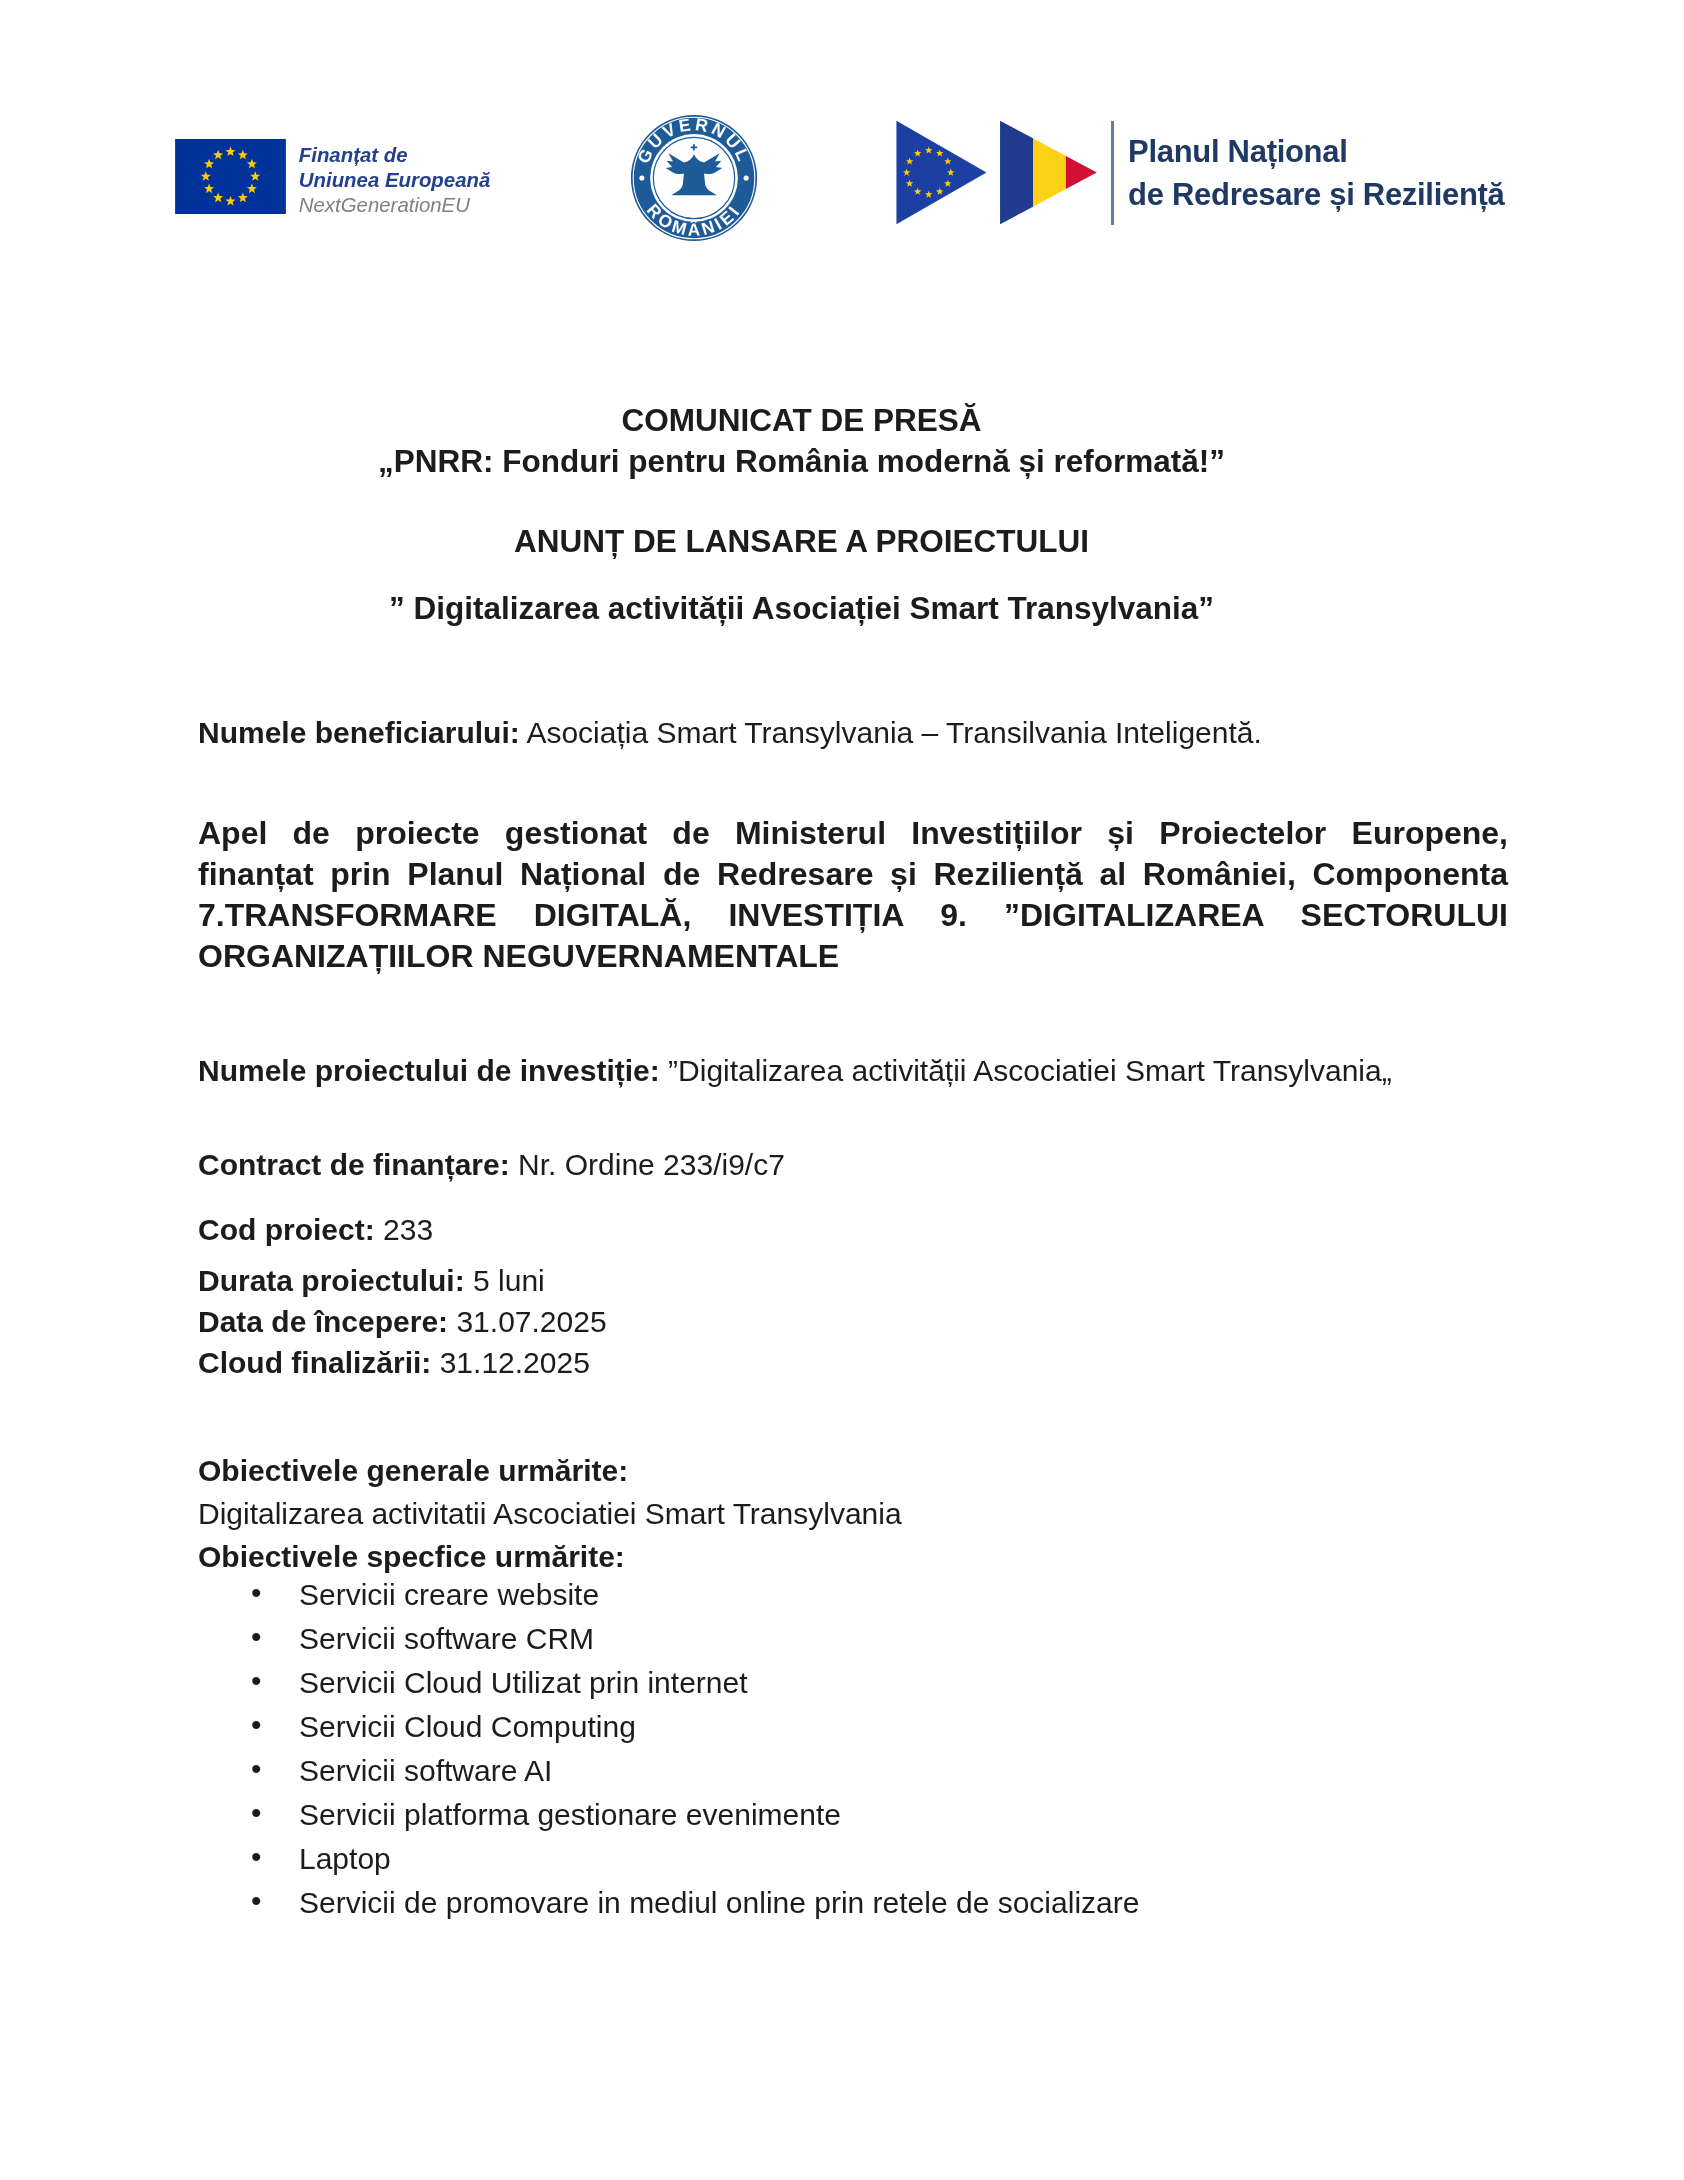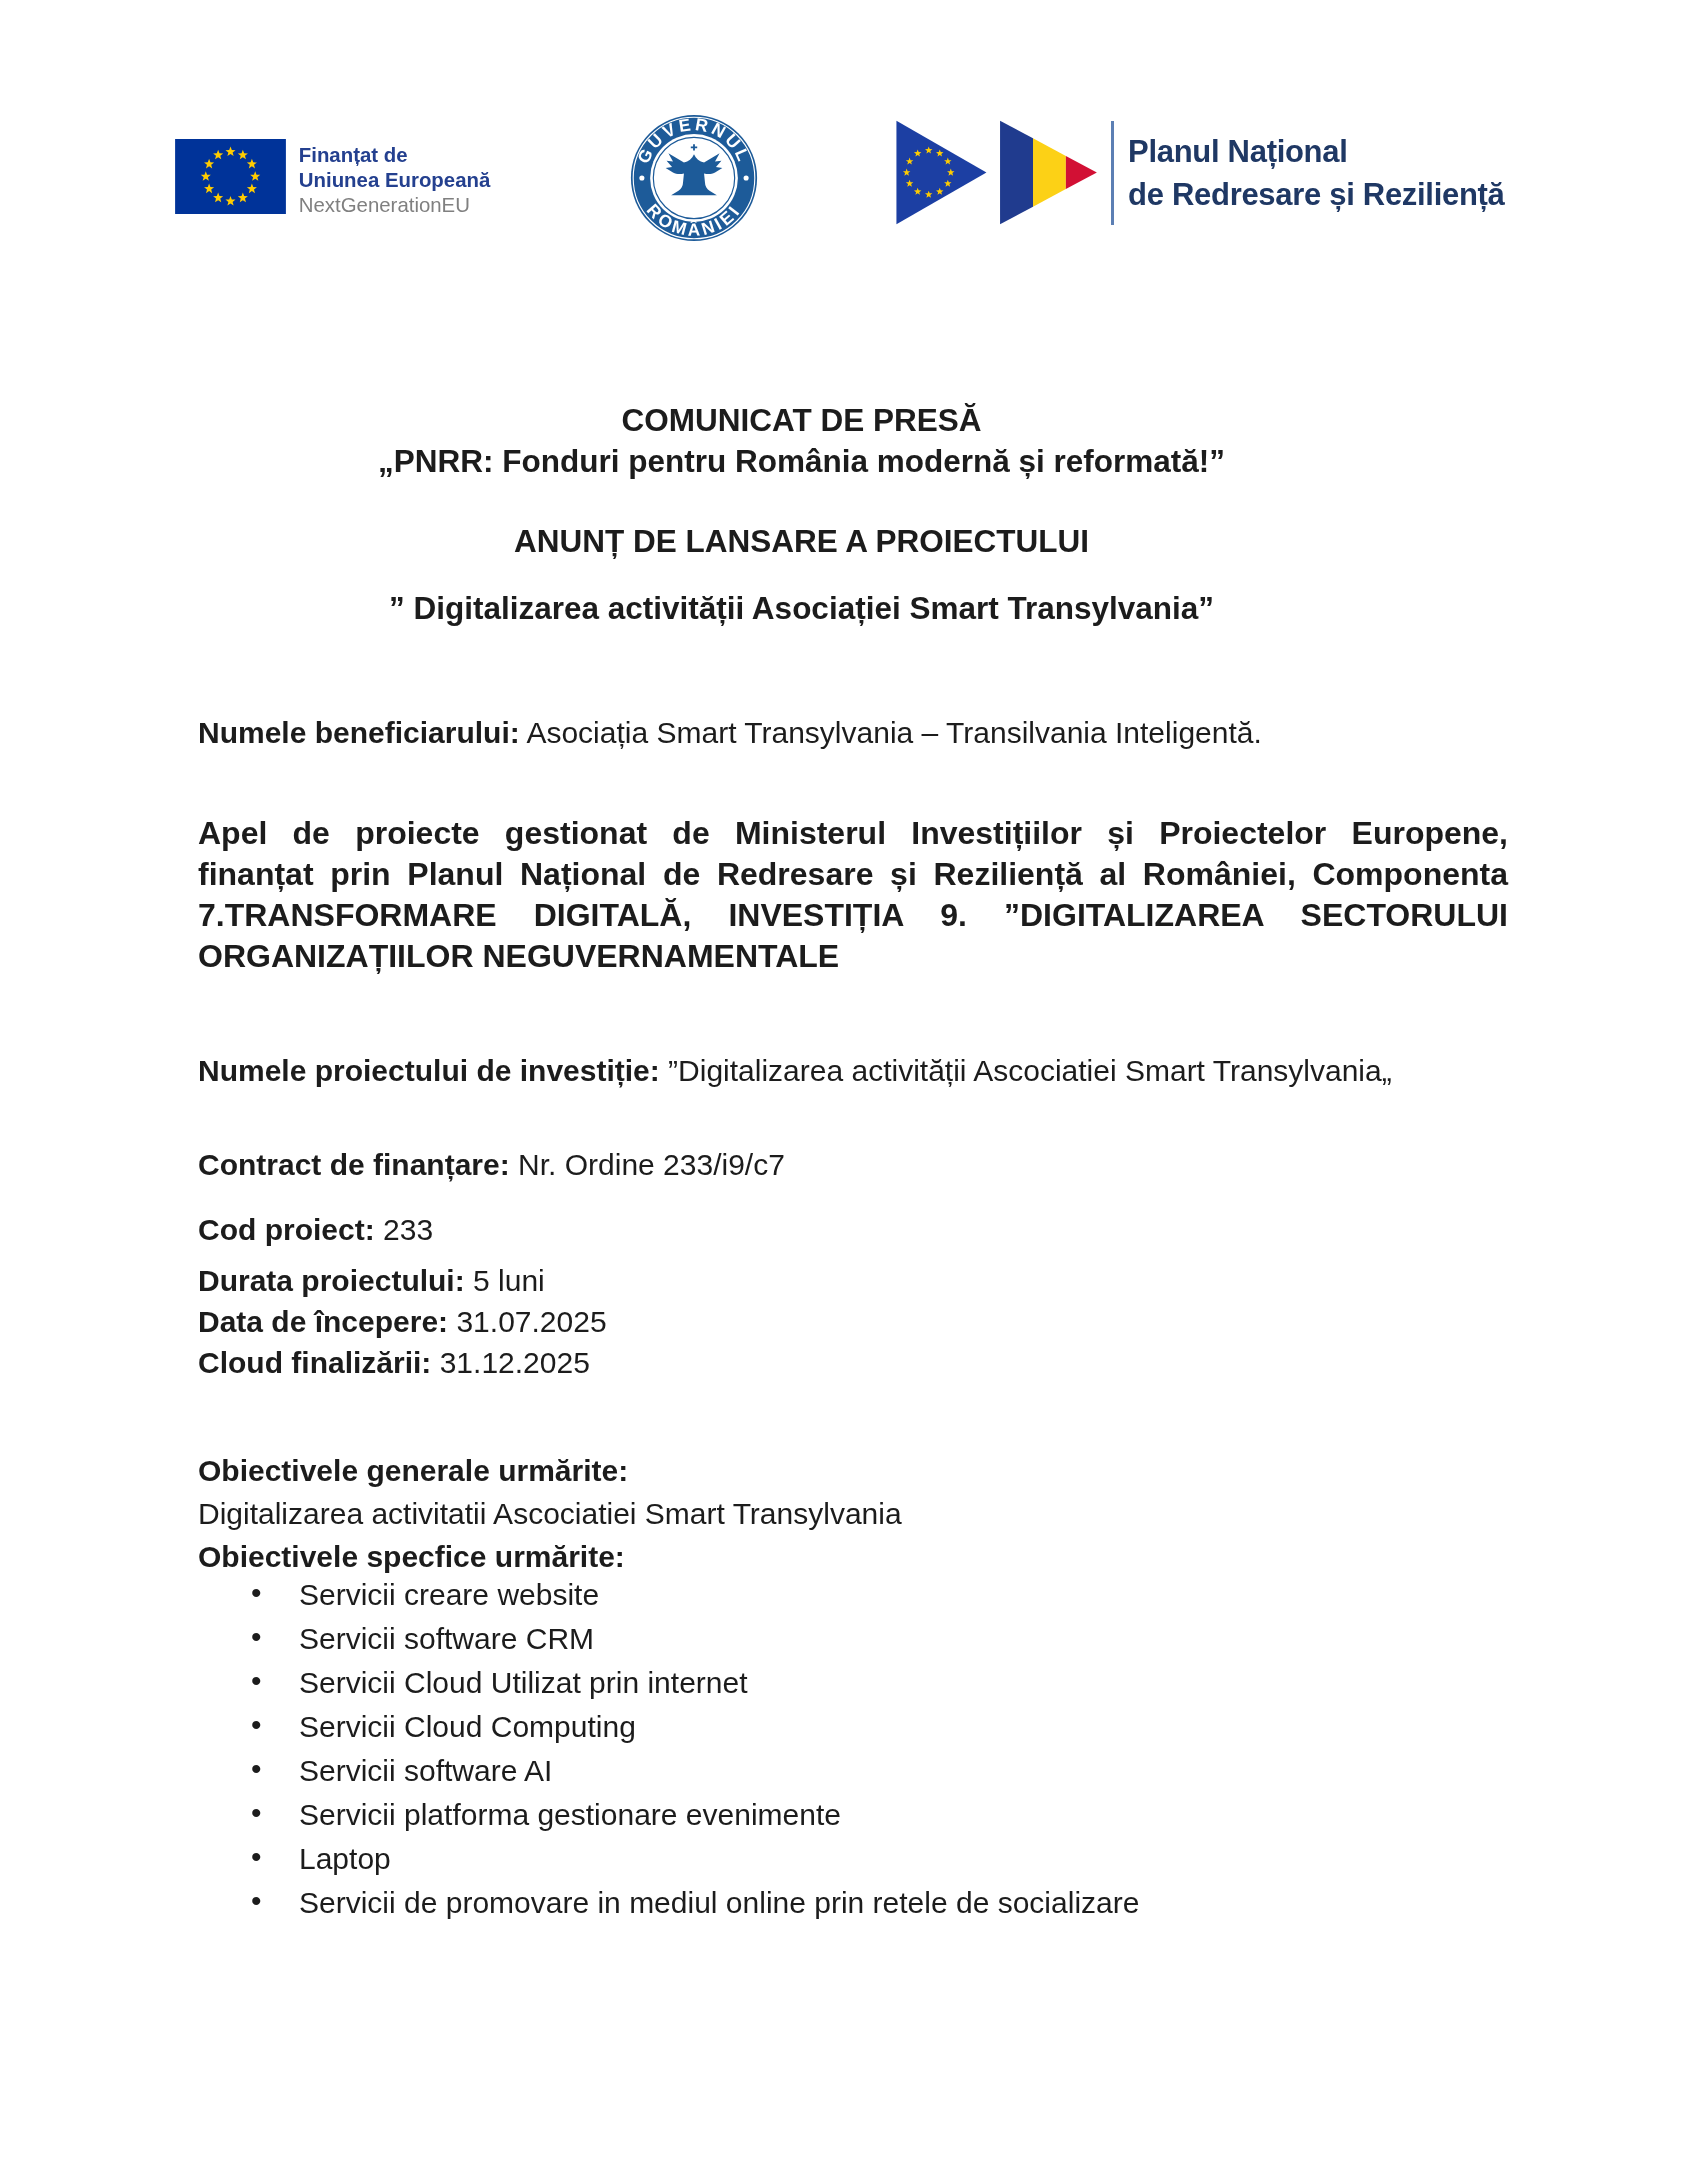--- a/index.html
+++ b/index.html
@@ -4,21 +4,21 @@
 <style>
   html,body{margin:0;padding:0;background:#ffffff;}
   .page{
     position:relative;width:1685px;height:2181px;background:#fff;overflow:hidden;
     font-family:"Liberation Sans",sans-serif;color:#1c1c1c;
   }
   .abs{position:absolute;}
 
   
   .eu-logo{left:175px;top:139px;display:flex;gap:12.8px;align-items:flex-start;}
-  .eu-text{padding-top:4.3px;font-size:20.4px;line-height:25px;font-weight:700;color:var(--eu_text_navy);}
+  .eu-text{padding-top:4.3px;font-size:20.4px;line-height:25px;font-weight:700;color:var(--eu_text_navy);font-style:italic;}
   .eu-text .gray{color:var(--nextgen_gray);font-weight:400;}
   .gov-logo{left:630px;top:114px;}
   .pnrr-logo{left:896px;top:119px;display:flex;align-items:center;justify-content:space-between;}
   .pnrr-sep{width:2.6px;height:104px;background:var(--separator_blue);margin:0 14.5px 0 12px;}
   .pnrr-text{font-size:31px;line-height:43px;font-weight:700;color:var(--pnrr_navy);letter-spacing:-0.3px;}
 
   
   .title-line{left:0;width:1603px;text-align:center;font-weight:700;font-size:31.5px;line-height:41px;}
   #t1{top:400px;} #t2{top:441px;} #t3{top:521px;} #t4{top:588px;}
 

